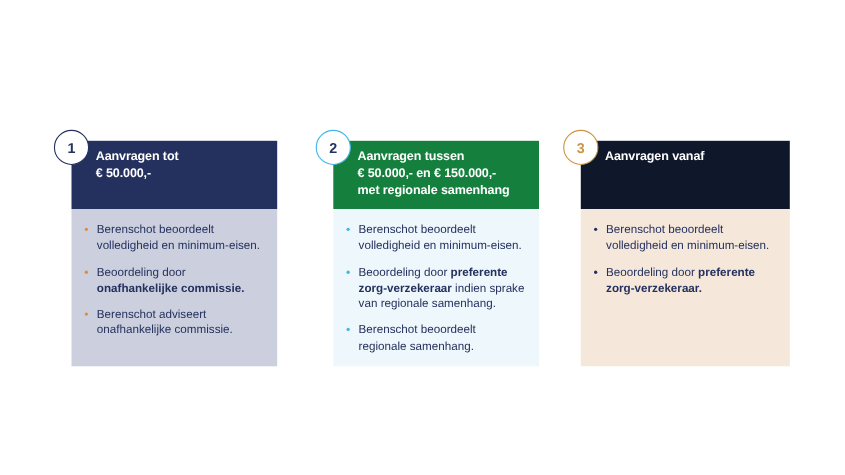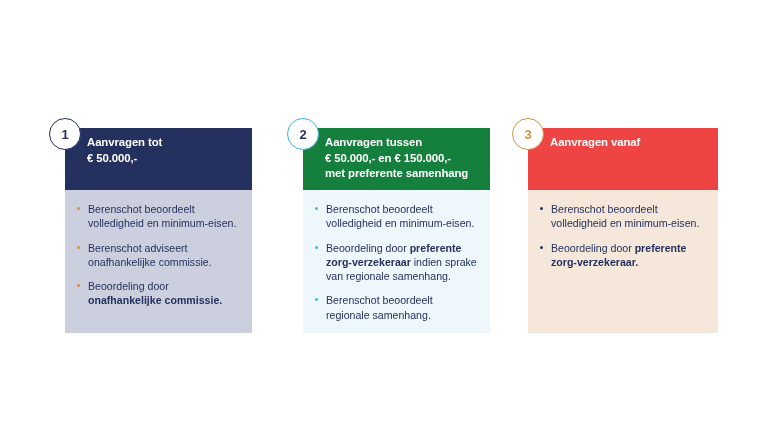--- a/index.html
+++ b/index.html
@@ -96,21 +96,21 @@
 
   
   #card-2 { left: 303px; top: 128px; width: 187px; }
   #card-2 .card-header { background: #15803d; height: 62px; }
   #card-2 .card-body { background: #eef7fc; height: 143px; color: #24305e; }
   #card-2 ul.bullets li .dot { background: #41b6e6; }
   #badge-2 { left: 287px; top: 118px; border-color: #41b6e6; color: #24305e; }
 
   
   #card-3 { left: 528px; top: 128px; width: 190px; }
-  #card-3 .card-header { background: #ef4444; height: 62px; }
+  #card-3 .card-header { background: #0f172a; height: 62px; }
   #card-3 .card-body { background: #f5e8da; height: 143px; color: #24305e; }
   #card-3 ul.bullets li .dot { background: #24305e; }
   #badge-3 { left: 512px; top: 118px; border-color: #cc9544; color: #cc9544; }
 </style>
 </head>
 <body>
 
 <div id="stage">
 
   <div class="card" id="card-1">
@@ -119,36 +119,36 @@
       <span class="hline">€ 50.000,-</span>
     </div>
     <div class="card-body">
       <ul class="bullets">
         <li>
           <span class="dot"></span>
           <span>Berenschot beoordeelt volledigheid en minimum-eisen.</span><span class="b"></span><span></span>
         </li>
         <li>
           <span class="dot"></span>
-          <span>Berenschot adviseert onafhankelijke commissie.</span><span class="b"></span><span></span>
+          <span>Beoordeling door </span><span class="b">onafhankelijke commissie.</span><span></span>
         </li>
         <li>
           <span class="dot"></span>
-          <span>Beoordeling door </span><span class="b">onafhankelijke commissie.</span><span></span>
+          <span>Berenschot adviseert onafhankelijke commissie.</span><span class="b"></span><span></span>
         </li>
       </ul>
     </div>
   </div>
   <div class="badge" id="badge-1">1</div>
 
   <div class="card" id="card-2">
     <div class="card-header">
       <span class="hline">Aanvragen tussen</span>
       <span class="hline">€ 50.000,- en € 150.000,-</span>
-      <span class="hline">met preferente samenhang</span>
+      <span class="hline">met regionale samenhang</span>
     </div>
     <div class="card-body">
       <ul class="bullets">
         <li>
           <span class="dot"></span>
           <span>Berenschot beoordeelt volledigheid en minimum-eisen.</span><span class="b"></span><span></span>
         </li>
         <li>
           <span class="dot"></span>
           <span>Beoordeling door </span><span class="b">preferente zorg-verzekeraar</span><span> indien sprake van regionale samenhang.</span>

